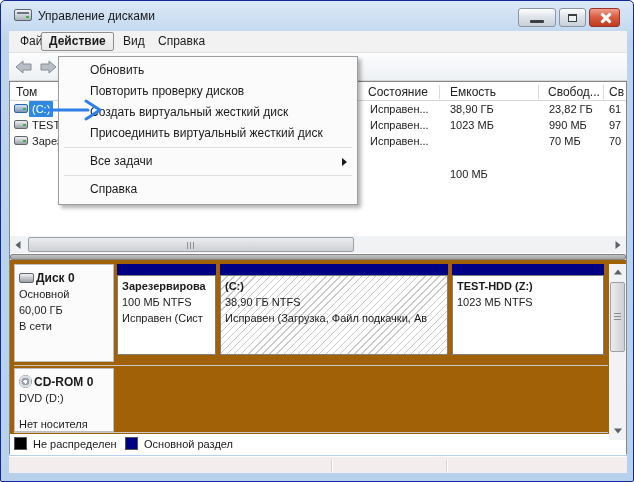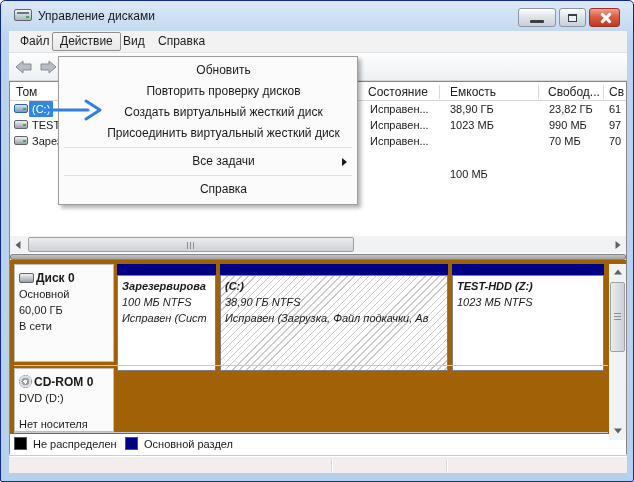--- a/index.html
+++ b/index.html
@@ -67,37 +67,37 @@
   
   .diskpanel{position:absolute;left:0;top:178px;width:616px;height:176px;background:#a16207;font-size:11px;}
   .dcell{position:absolute;left:4px;width:100px;border:1px solid #bdbdbd;background:#fbfbfb;padding:5px 2px 0 4px;}
   .dname{font-weight:bold;font-size:12px;}
   .dline{line-height:16px;white-space:nowrap;}
   .d0-icon{display:inline-block;vertical-align:-1px;width:15px;height:10px;border:1px solid #61666c;border-radius:2px;background:linear-gradient(#f0f1f2,#9aa0a7);margin-right:2px;}
   .cd-icon{display:inline-block;vertical-align:-2px;width:13px;height:13px;border-radius:50%;margin-right:2px;
            background:radial-gradient(circle at 50% 50%, #fff 0 2px, #9aa0a7 2px 4px, #d9dde1 4px 6px, #8c939b 6px);}
   .part{position:absolute;top:4px;}
   .pbar{position:absolute;left:0;top:0;width:100%;height:11px;background:#000084;}
-  .pbody{position:absolute;left:0;top:11px;width:100%;height:96px;border:1px solid #7f7f7f;background:#fff;padding:3px 0 0 4px;overflow:hidden;font-style:italic;}
+  .pbody{position:absolute;left:0;top:11px;width:100%;height:80px;border:1px solid #7f7f7f;background:#fff;padding:3px 0 0 4px;overflow:hidden;}
   .pbody.hatched{background:repeating-linear-gradient(135deg,#ffffff 0 4px,#c9c9c9 4px 5px);}
   .ptitle{font-weight:bold;line-height:15px;white-space:nowrap;}
   .pline{line-height:16px;white-space:nowrap;}
   .rowsep{position:absolute;left:4px;width:594px;height:1px;background:#c9c9c9;}
   
   .legend{position:absolute;left:0;top:174px;width:616px;height:21px;background:#fff;font-size:11px;}
   .lswatch{position:absolute;top:3px;width:13px;height:13px;border:1px solid #555;}
   .llabel{position:absolute;top:3px;line-height:14px;}
   
   .vscroll{position:absolute;left:599px;top:4px;width:17px;height:176px;background:#f1f2f4;}
   
   .statusbar{position:absolute;left:8px;top:455px;width:618px;height:17px;background:#f3edee;border-top:1px solid #ffffff;}
   .ssep{position:absolute;top:2px;width:1px;height:13px;background:#dcd3d5;box-shadow:1px 0 0 #fff;}
   
   .dropdown{position:absolute;left:57px;top:55px;width:300px;background:#fbfbfb;border:1px solid #9d9d9d;
-            box-shadow:3px 3px 4px rgba(0,0,0,.3);padding:3px 0 4px 0;z-index:50;font-size:12px;text-align:center;}
+            box-shadow:3px 3px 4px rgba(0,0,0,.3);padding:3px 0 4px 0;z-index:50;font-size:12px;}
   .ditem{position:relative;height:21px;line-height:21px;padding-left:31px;white-space:nowrap;}
   .dsep{height:1px;background:#e0e0e0;margin:3px 5px;}
   .subarrow{position:absolute;right:10px;top:7px;width:0;height:0;border-top:4px solid transparent;border-bottom:4px solid transparent;border-left:5px solid #1a1a1a;}
   
   .anno{position:absolute;left:45px;top:97px;z-index:60;}
 </style>
 </head>
 <body>
 
 <div class="win">
@@ -115,21 +115,21 @@
     <span class="winbtn maxb">
         <span class="glyph-max"></span>
       </span>
     <span class="winbtn closeb">
         <span class="glyph-x"></span>
       </span>
   </div>
 
   <div class="menubar">
     <span class="mitem" style="left:4px;">Файл</span>
-    <span class="mitem active" style="left:43px;">Действие</span>
+    <span class="mitem active" style="left:32px;font-weight:bold;">Действие</span>
     <span class="mitem" style="left:107px;">Вид</span>
     <span class="mitem" style="left:142px;">Справка</span>
   </div>
 
   <div class="toolbar">
     <span class="tbtn" style="left:3px;">
       <svg width="24" height="20">
         <path d="M4 10 L11 4 L11 7 L19 7 L19 13 L11 13 L11 16 Z" fill="#b9bec6" stroke="#868c95" stroke-width="1"></path>
       </svg>
     </span>

